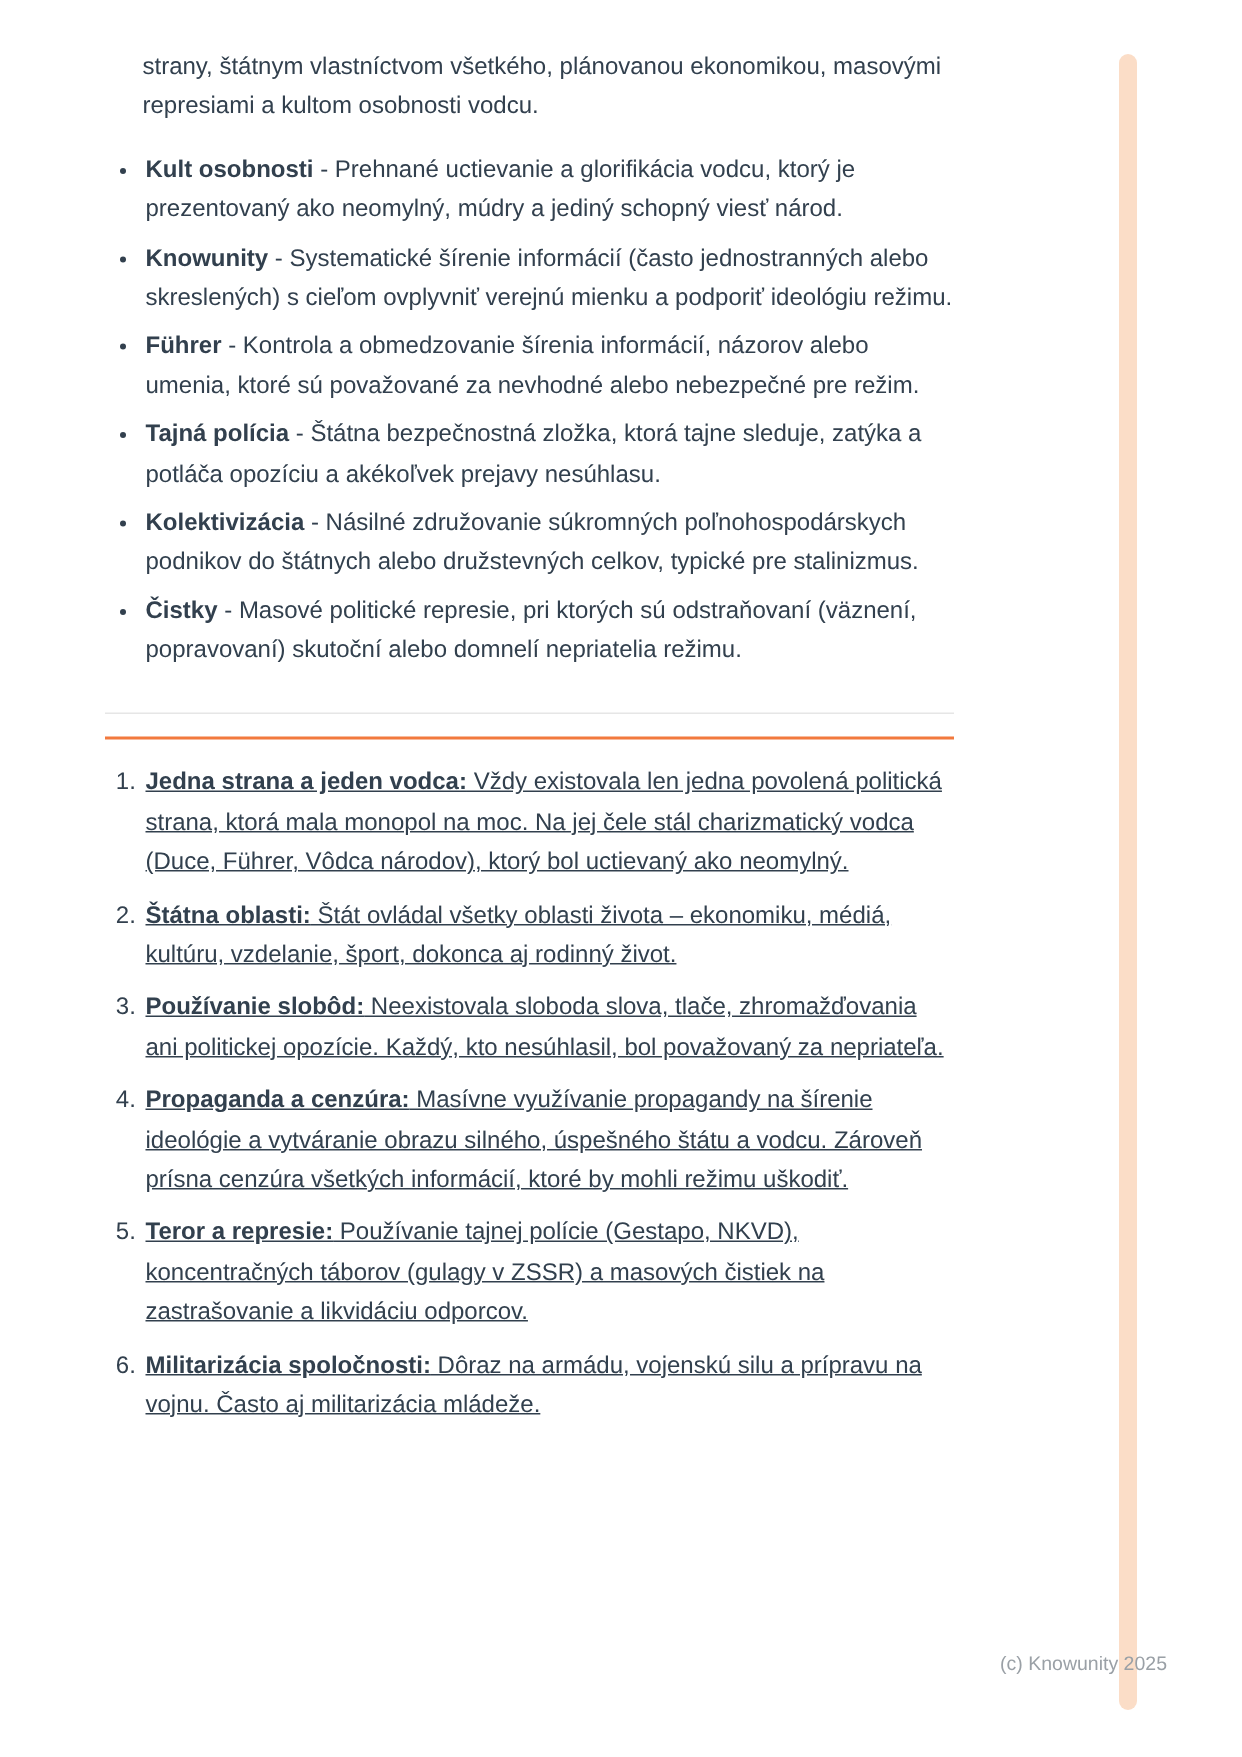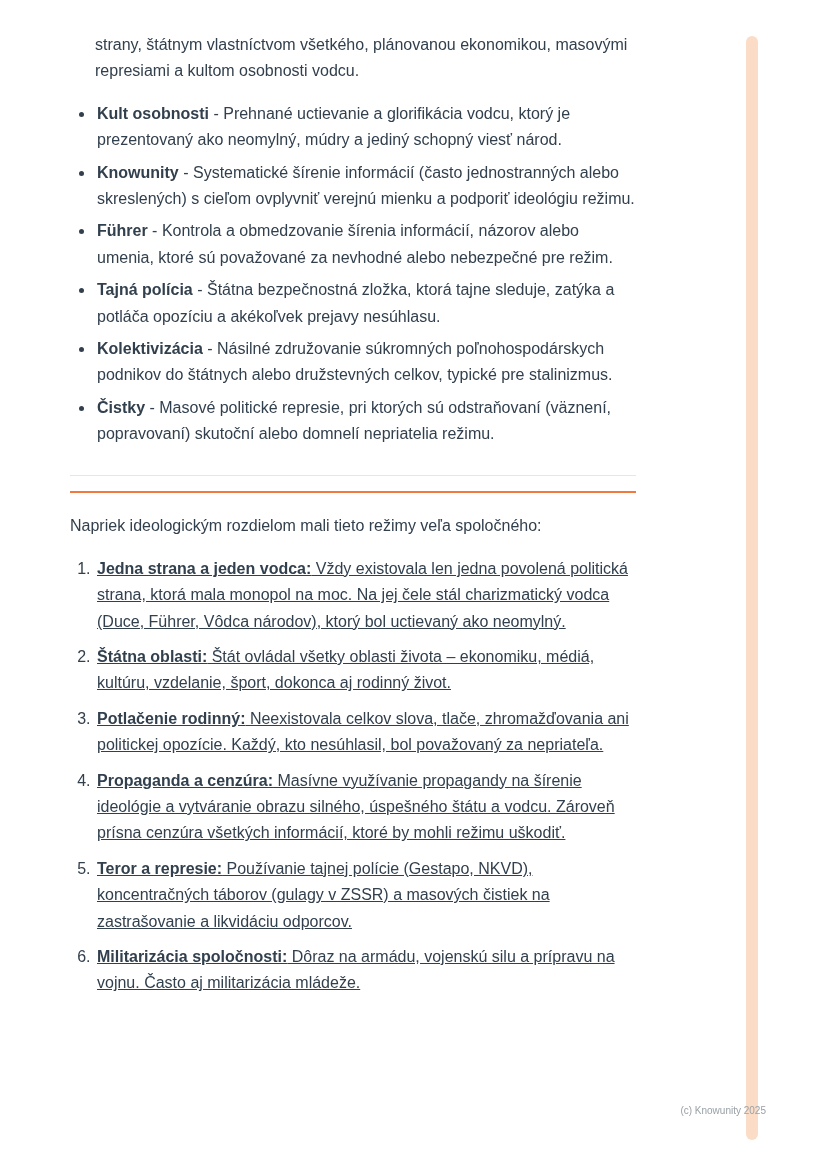--- a/index.html
+++ b/index.html
@@ -33,22 +33,22 @@
     margin-top: 32px;
   }
   .lead { margin-top: 20px; }
   .stripe {
     position: absolute; left: 746px; top: 36px;
     width: 12px; height: 1104px;
     background: var(--stripe, #fbddc7);
     border-radius: 6px;
   }
   .footer {
-    position: absolute; right: 62px; bottom: 52px;
-    font-size: 10px; color: var(--muted, #9aa0a6);
+    position: absolute; right: 50px; bottom: 52px;
+    font-size: 13px; color: var(--muted, #9aa0a6);
     z-index: 2;
   }
 </style>
 </head>
 <body>
 
 <div class="page">
 
   <main class="content">
 
@@ -61,26 +61,25 @@
       <li><strong>Tajná polícia</strong><span> - Štátna bezpečnostná zložka, ktorá tajne sleduje, zatýka a potláča opozíciu a akékoľvek prejavy nesúhlasu.</span></li>
       <li><strong>Kolektivizácia</strong><span> - Násilné združovanie súkromných poľnohospodárskych podnikov do štátnych alebo družstevných celkov, typické pre stalinizmus.</span></li>
       <li><strong>Čistky</strong><span> - Masové politické represie, pri ktorých sú odstraňovaní (väznení, popravovaní) skutoční alebo domnelí nepriatelia režimu.</span></li>
     </ul>
 
     <hr class="divider">
 
     <hr class="accent-rule">
 
 
-    <p class="para lead">Napriek ideologickým rozdielom mali tieto režimy veľa spoločného:</p>
 
     <ol class="points">
       <li><strong>Jedna strana a jeden vodca:</strong><span> Vždy existovala len jedna povolená politická strana, ktorá mala monopol na moc. Na jej čele stál charizmatický vodca (Duce, Führer, Vôdca národov), ktorý bol uctievaný ako neomylný.</span></li>
       <li><strong>Štátna oblasti:</strong><span> Štát ovládal všetky oblasti života – ekonomiku, médiá, kultúru, vzdelanie, šport, dokonca aj rodinný život.</span></li>
-      <li><strong>Potlačenie rodinný:</strong><span> Neexistovala celkov slova, tlače, zhromažďovania ani politickej opozície. Každý, kto nesúhlasil, bol považovaný za nepriateľa.</span></li>
+      <li><strong>Používanie slobôd:</strong><span> Neexistovala sloboda slova, tlače, zhromažďovania ani politickej opozície. Každý, kto nesúhlasil, bol považovaný za nepriateľa.</span></li>
       <li><strong>Propaganda a cenzúra:</strong><span> Masívne využívanie propagandy na šírenie ideológie a vytváranie obrazu silného, úspešného štátu a vodcu. Zároveň prísna cenzúra všetkých informácií, ktoré by mohli režimu uškodiť.</span></li>
       <li><strong>Teror a represie:</strong><span> Používanie tajnej polície (Gestapo, NKVD), koncentračných táborov (gulagy v ZSSR) a masových čistiek na zastrašovanie a likvidáciu odporcov.</span></li>
       <li><strong>Militarizácia spoločnosti:</strong><span> Dôraz na armádu, vojenskú silu a prípravu na vojnu. Často aj militarizácia mládeže.</span></li>
     </ol>
 
   </main>
 
   <div class="stripe"></div>
 
   <div class="footer">(c) Knowunity 2025</div>

